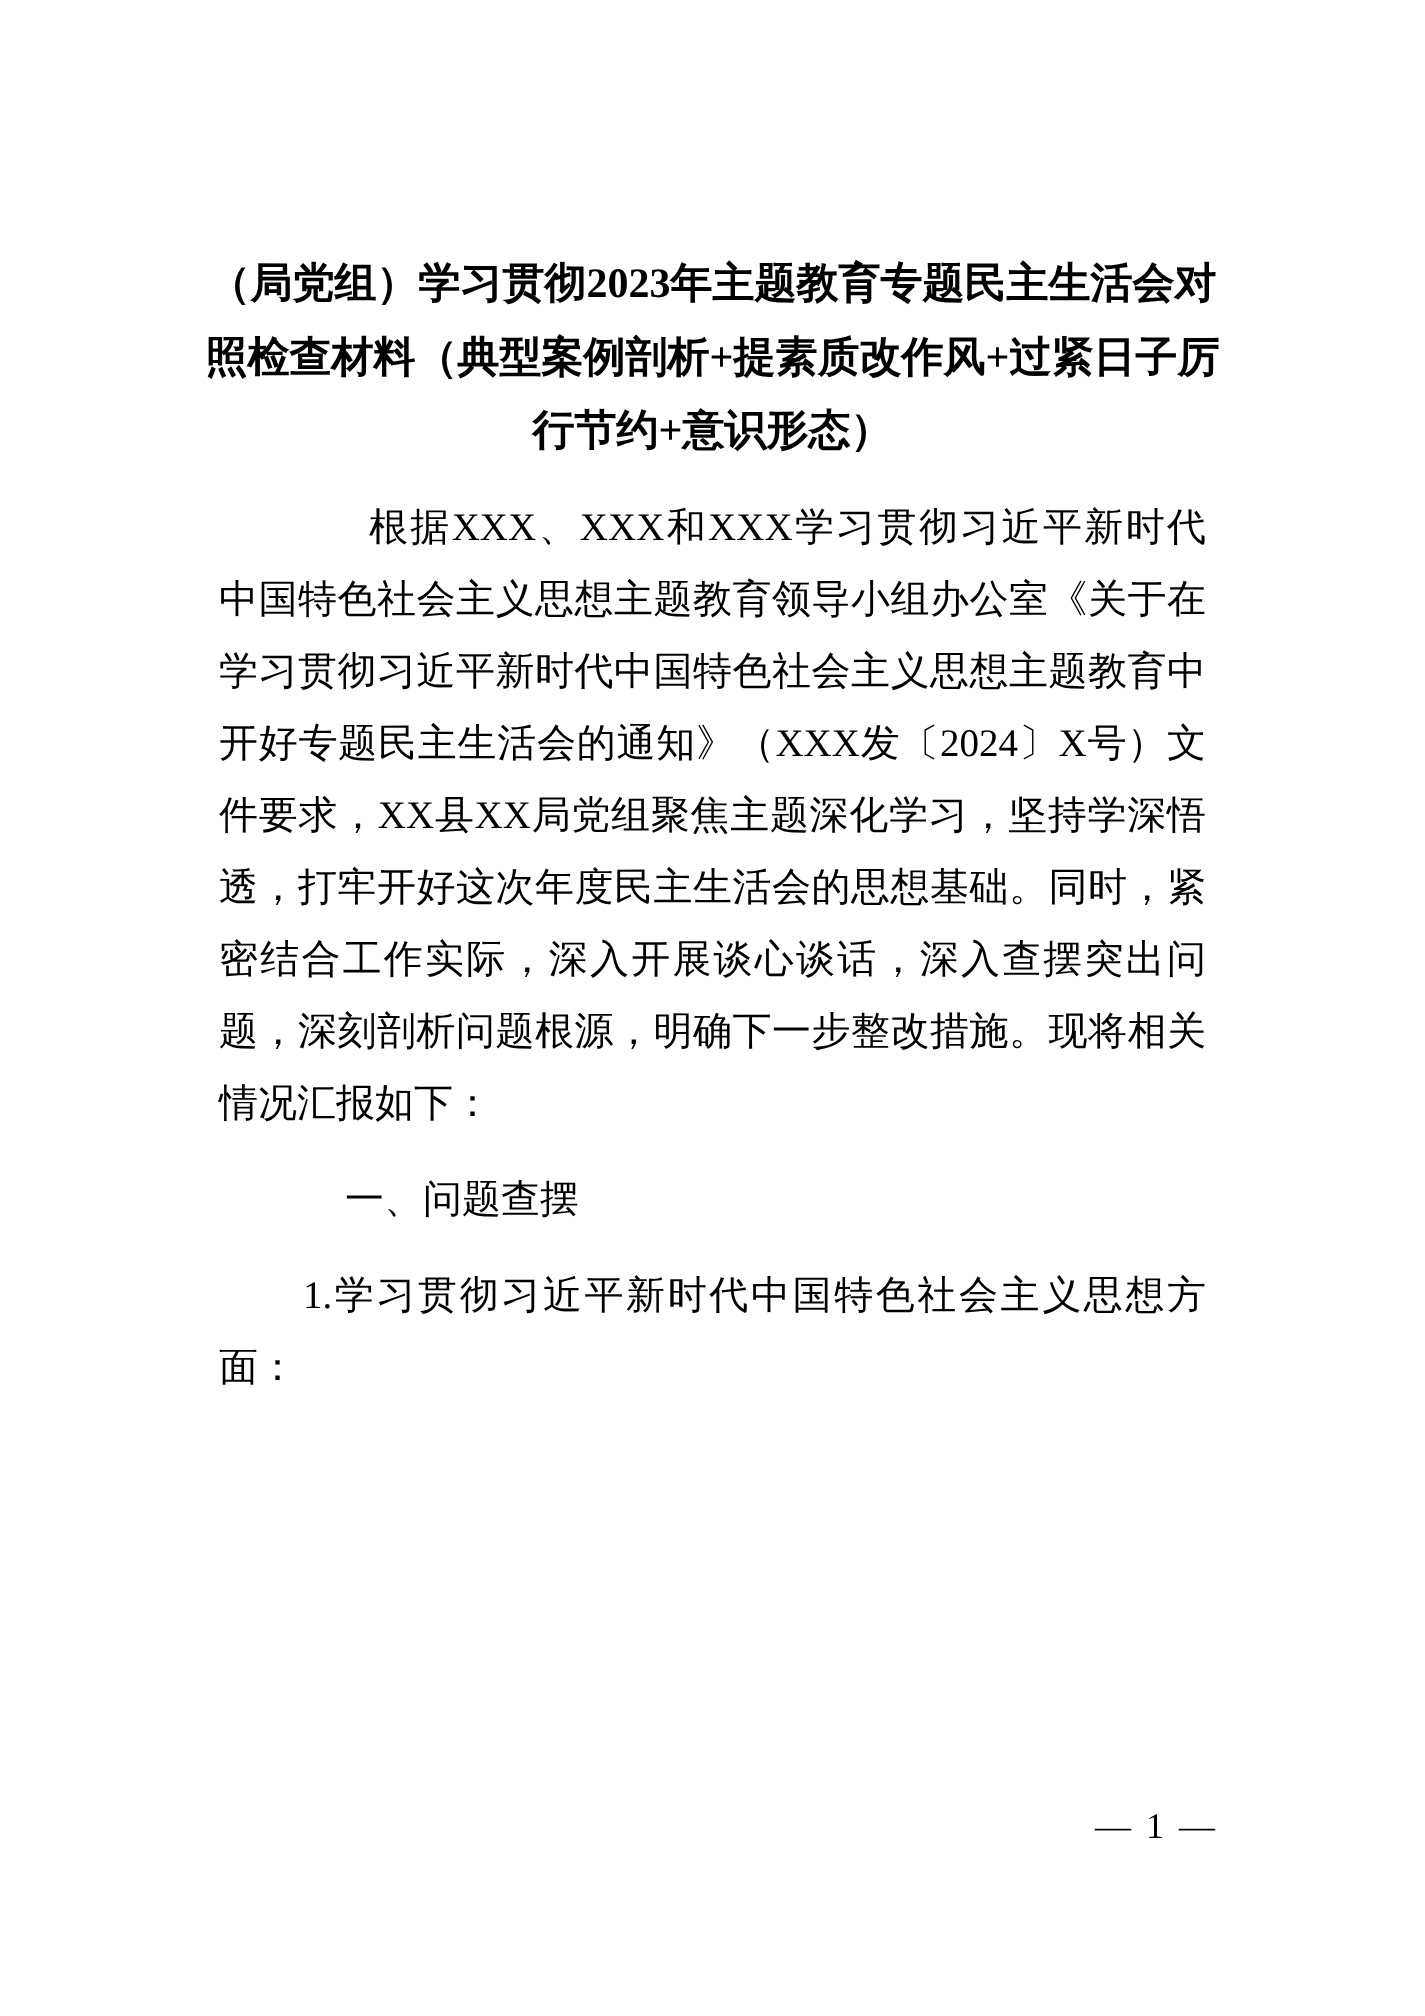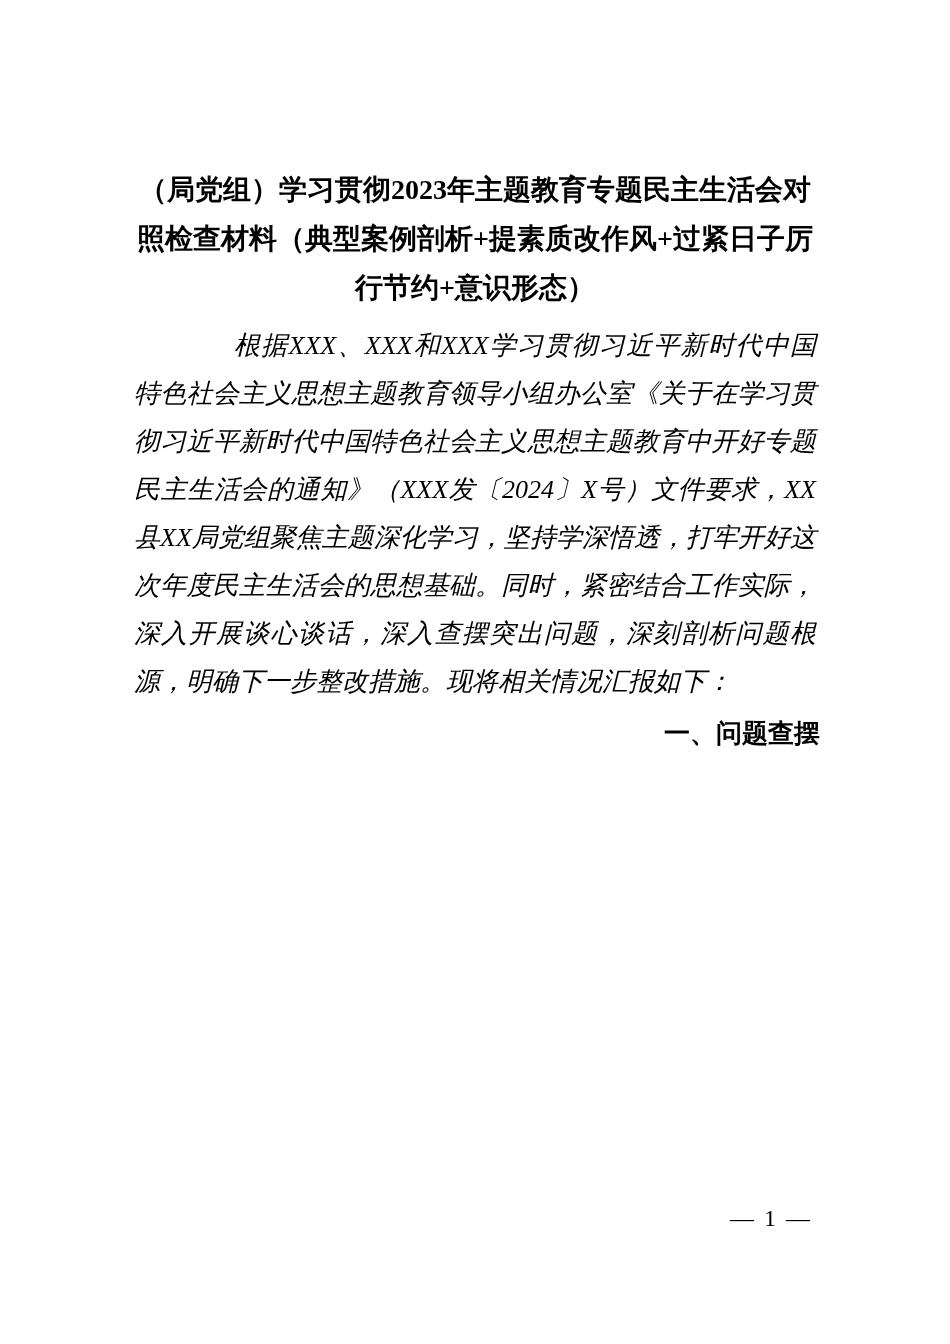--- a/index.html
+++ b/index.html
@@ -21,52 +21,51 @@
     overflow: hidden;
   }
   .doc-title {
     margin: 0 0 10px 0;
     font-size: 28px;
     font-weight: bold;
     line-height: 49px;
     text-align: center;
   }
   .para {
-    margin: 4px;
+    margin: 16px;
     font-size: 26px;
     line-height: 48px;
     text-align: justify;
-    font-style: italic;
   }
   .indent-lg { text-indent: 100px; }
   .indent-sm { text-indent: 56px; }
   .section-heading {
     margin: 0;
     font-size: 26px;
-    font-weight: bold;
+    font-weight: normal;
     line-height: 48px;
     text-indent: 100px;
-    text-align: right;
   }
   .page-number {
     position: absolute;
     right: 138px;
     bottom: 112px;
     font-size: 24px;
     letter-spacing: 2px;
   }
 </style>
 </head>
 <body>
 
 <div class="page">
 
   <h1 class="doc-title">（局党组）学习贯彻2023年主题教育专题民主生活会对照检查材料（典型案例剖析+提素质改作风+过紧日子厉行节约+意识形态）</h1>
 
   <p class="para indent-lg">根据XXX、XXX和XXX学习贯彻习近平新时代中国特色社会主义思想主题教育领导小组办公室《关于在学习贯彻习近平新时代中国特色社会主义思想主题教育中开好专题民主生活会的通知》（XXX发〔2024〕X号）文件要求，XX县XX局党组聚焦主题深化学习，坚持学深悟透，打牢开好这次年度民主生活会的思想基础。同时，紧密结合工作实际，深入开展谈心谈话，深入查摆突出问题，深刻剖析问题根源，明确下一步整改措施。现将相关情况汇报如下：</p>
 
   <h2 class="section-heading">一、问题查摆</h2>
 
+  <p class="para indent-sm">1.学习贯彻习近平新时代中国特色社会主义思想方面：</p>
 
 
   <div class="page-number">— 1 —</div>
 
 </div>
 
 </body></html>

